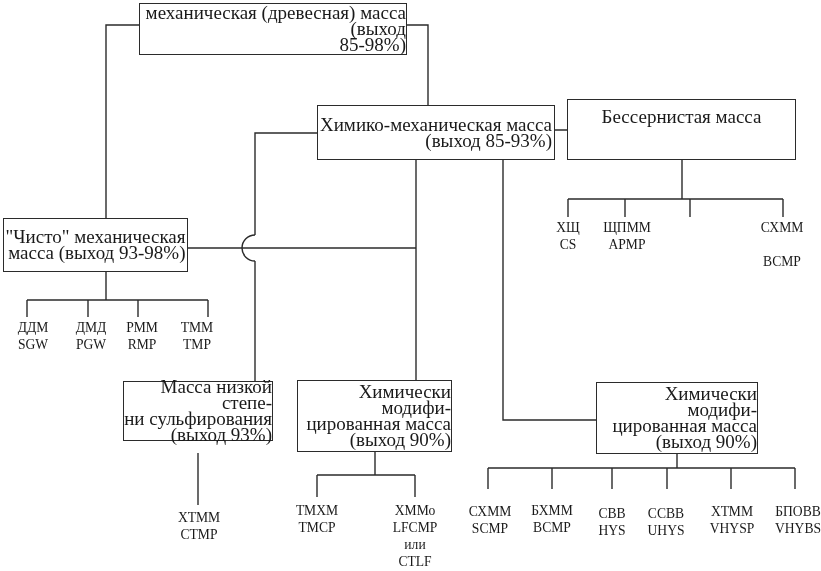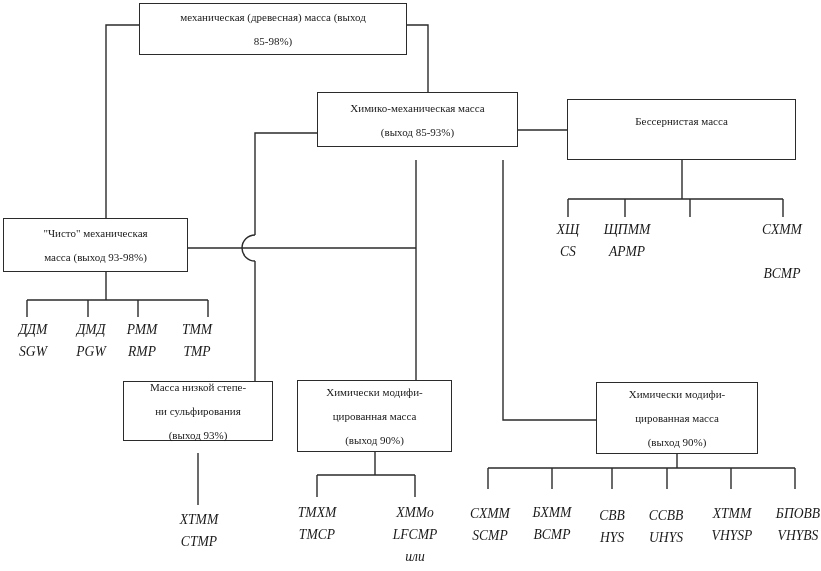--- a/index.html
+++ b/index.html
@@ -15,34 +15,33 @@
   #wires path{stroke:#2b2b2b;stroke-width:1.4;fill:none;}
   .node{
     position:absolute;
     border:1.6px solid #2b2b2b;
     background:#ffffff;
     display:flex;align-items:center;justify-content:center;
     box-sizing:border-box;
   }
   .node .lbl{
     white-space:pre-line;
-    text-align:center;
-    font-size:11px;
-    line-height:24px;
+    text-align:right;
+    font-size:19px;
+    line-height:16px;
   }
   .node.align-top{align-items:flex-start;}
   .node.align-top .lbl{padding-top:9px;}
   .leaf{
     position:absolute;
     transform:translateX(-50%);
     white-space:pre-line;
     text-align:center;
     font-size:13.6px;
-    line-height:22px;
-    font-style:italic;
+    line-height:17px;
   }
 </style>
 </head>
 <body>
 
 <div id="stage">
 
   <svg id="wires" viewBox="0 0 821 571" xmlns="http://www.w3.org/2000/svg">
     <path d="M139 25 H106 V218"></path>
     <path d="M407 25 H428 V105"></path>
@@ -58,21 +57,21 @@
     <path d="M198 453 V505"></path>
     <path d="M375 452 V475 M317 475 H415 M317 475 V497 M415 475 V497"></path>
     <path d="M677 454 V468 M488 468 H795 M488 468 V489 M552 468 V489 M612 468 V489 M667 468 V489 M731 468 V489 M795 468 V489"></path>
   </svg>
 
   <div class="node" style="left:139px;top:3px;width:268px;height:52px">
     <span class="lbl">механическая (древесная) масса (выход
 85-98%)</span>
   </div>
 
-  <div class="node" style="left:317px;top:92px;width:201px;height:55px">
+  <div class="node" style="left:317px;top:105px;width:238px;height:55px">
     <span class="lbl">Химико-механическая масса
 (выход 85-93%)</span>
   </div>
 
   <div class="node align-top" style="left:567px;top:99px;width:229px;height:61px">
     <span class="lbl">Бессернистая масса</span>
   </div>
 
   <div class="node" style="left:3px;top:218px;width:185px;height:54px">
     <span class="lbl">"Чисто" механическая

